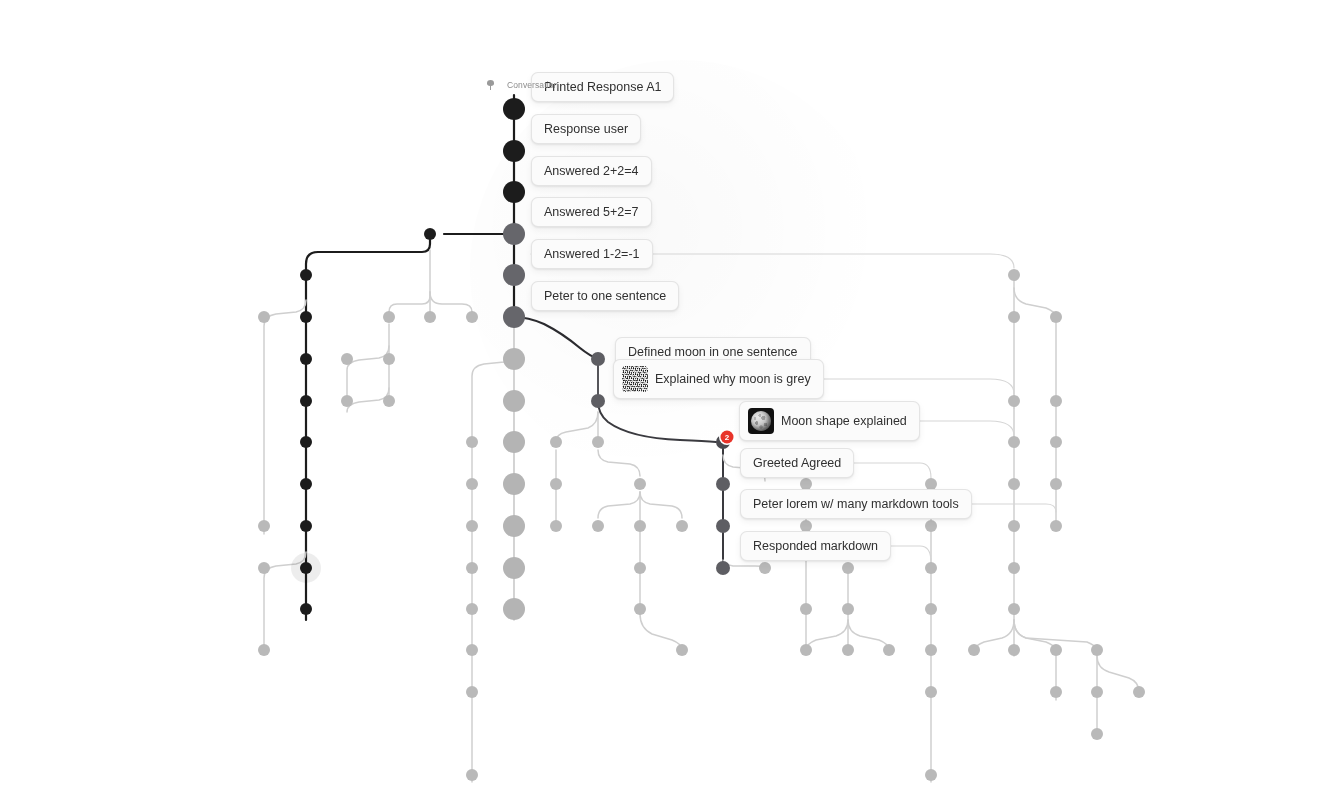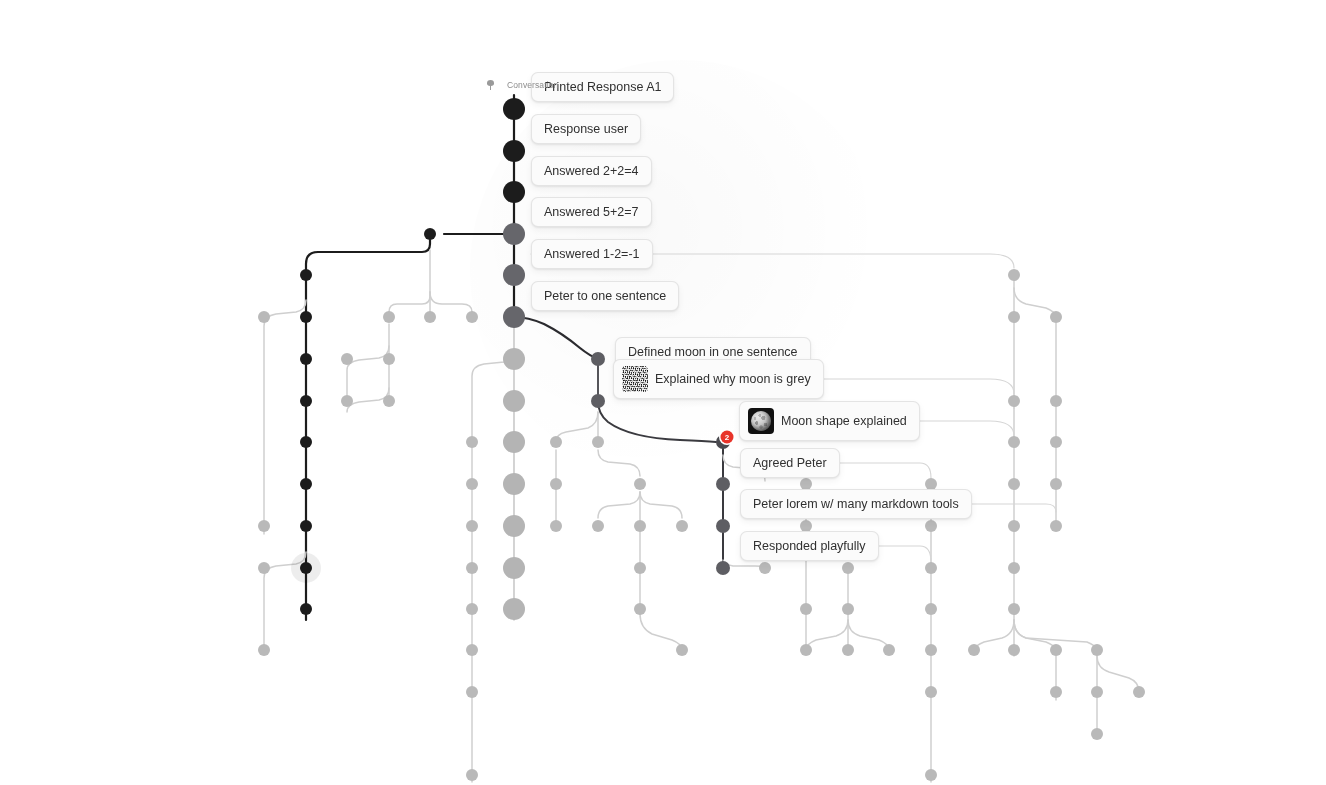--- a/index.html
+++ b/index.html
@@ -330,27 +330,27 @@
         <div class="thumb thumb-noise"></div>
         <span class="card-label">Explained why moon is grey</span>
       </div>
       <div class="card" style="left: 739px; top: 421px;">
         <div class="thumb thumb-moon">
           <div class="moon-disc"></div>
         </div>
         <span class="card-label">Moon shape explained</span>
       </div>
       <div class="card" style="left: 740px; top: 463px;">
-        <span class="card-label">Agreed Peter</span>
+        <span class="card-label">Greeted Agreed</span>
       </div>
       <div class="card" style="left: 740px; top: 504px;">
         <span class="card-label">Peter lorem w/ many markdown tools</span>
       </div>
       <div class="card" style="left: 740px; top: 546px;">
-        <span class="card-label">Responded playfully</span>
+        <span class="card-label">Responded markdown</span>
       </div>
     </div>
   <div id="badge-layer">
       <div class="badge" style="left: 727px; top: 437px; background: rgb(232, 52, 42);">2</div>
     </div>
 
   <div class="root-label" style="left:486px;top:85px;">
     <span class="pin-icon"></span>
     <span>Conversation</span>
   </div>

